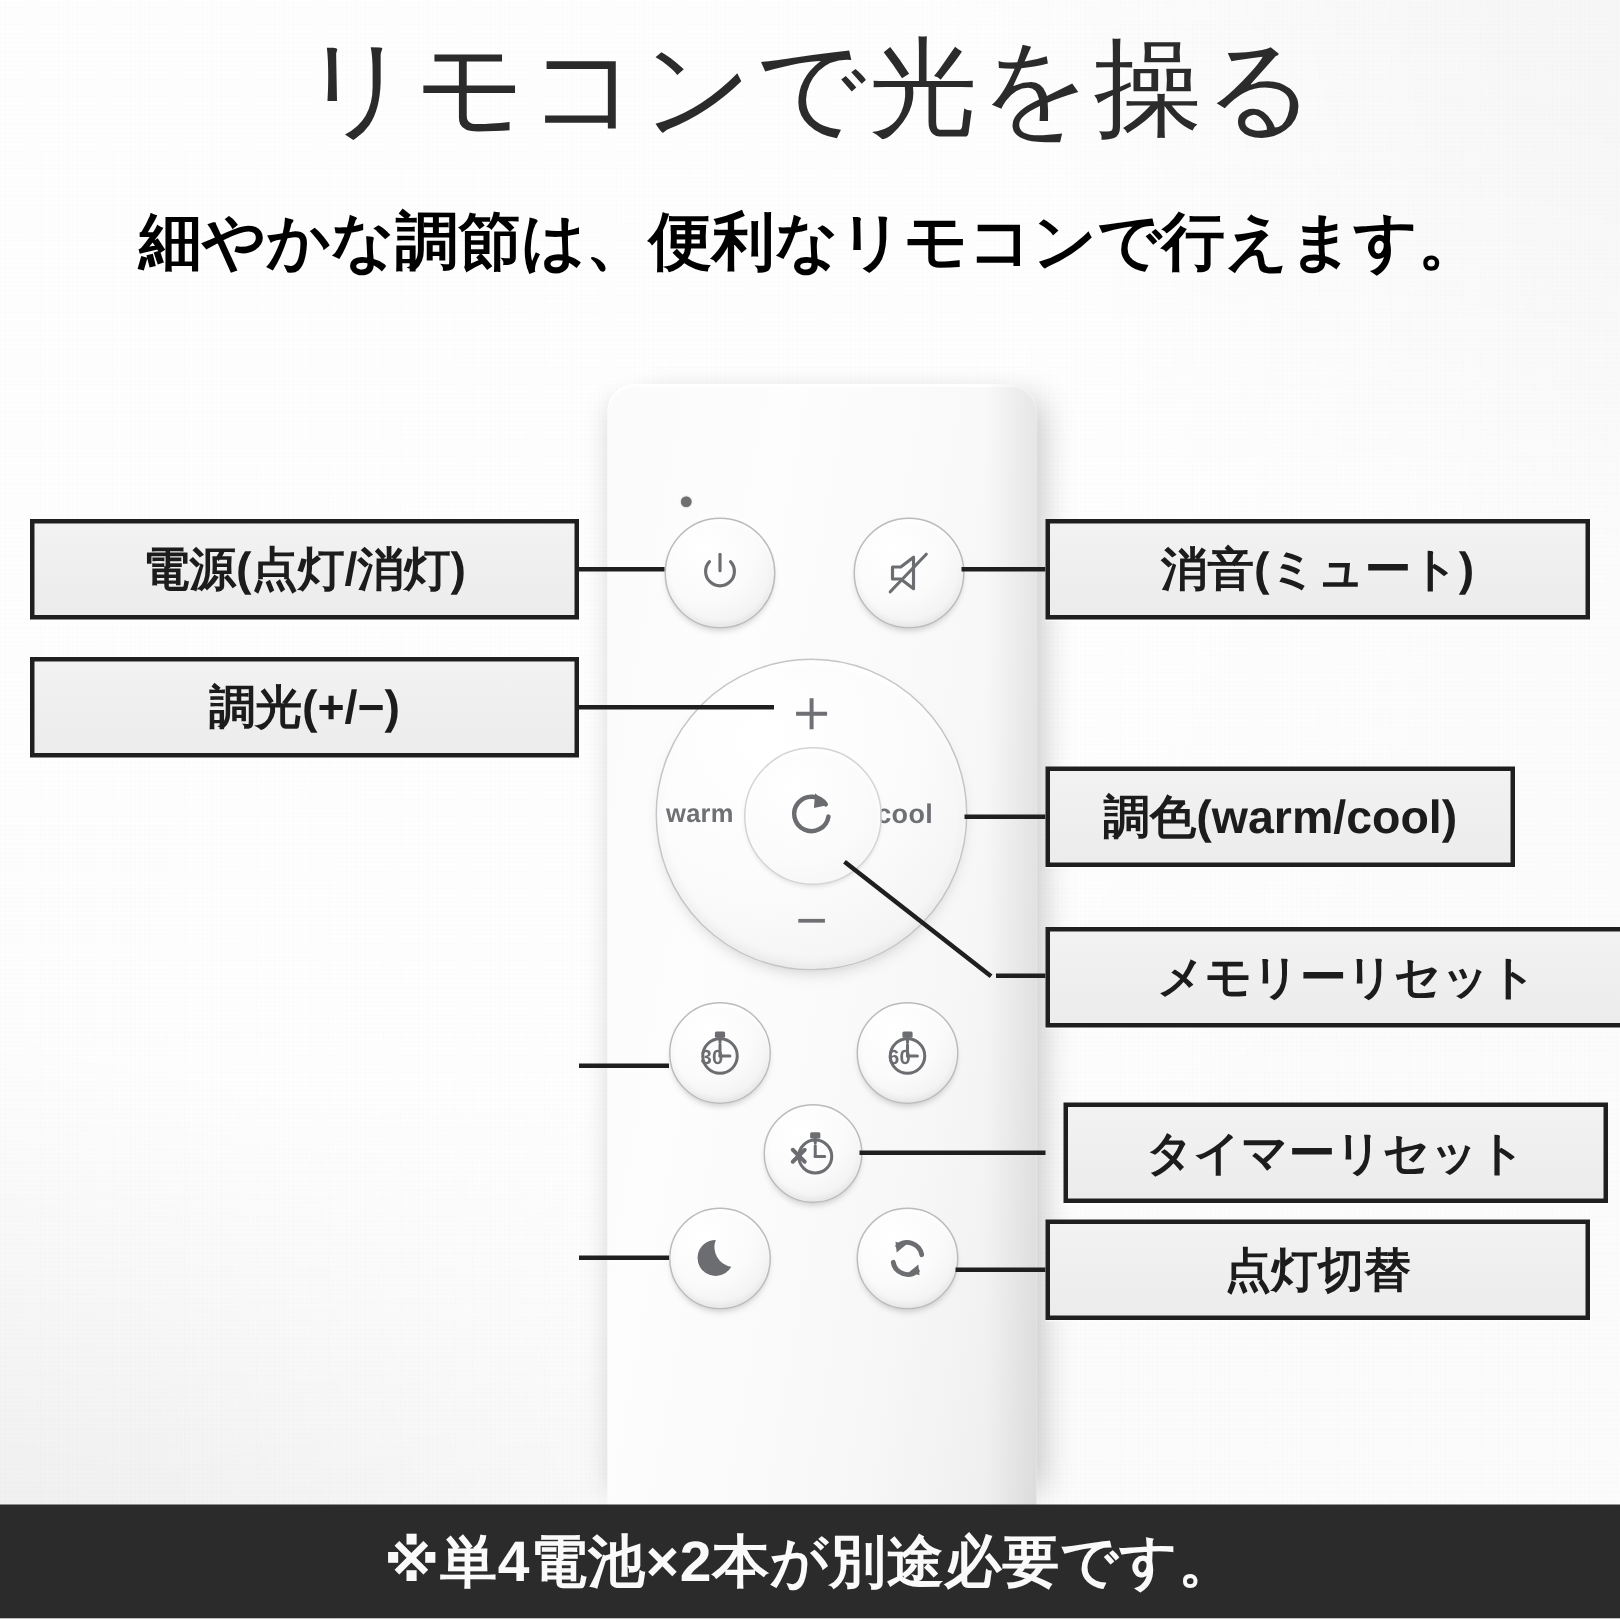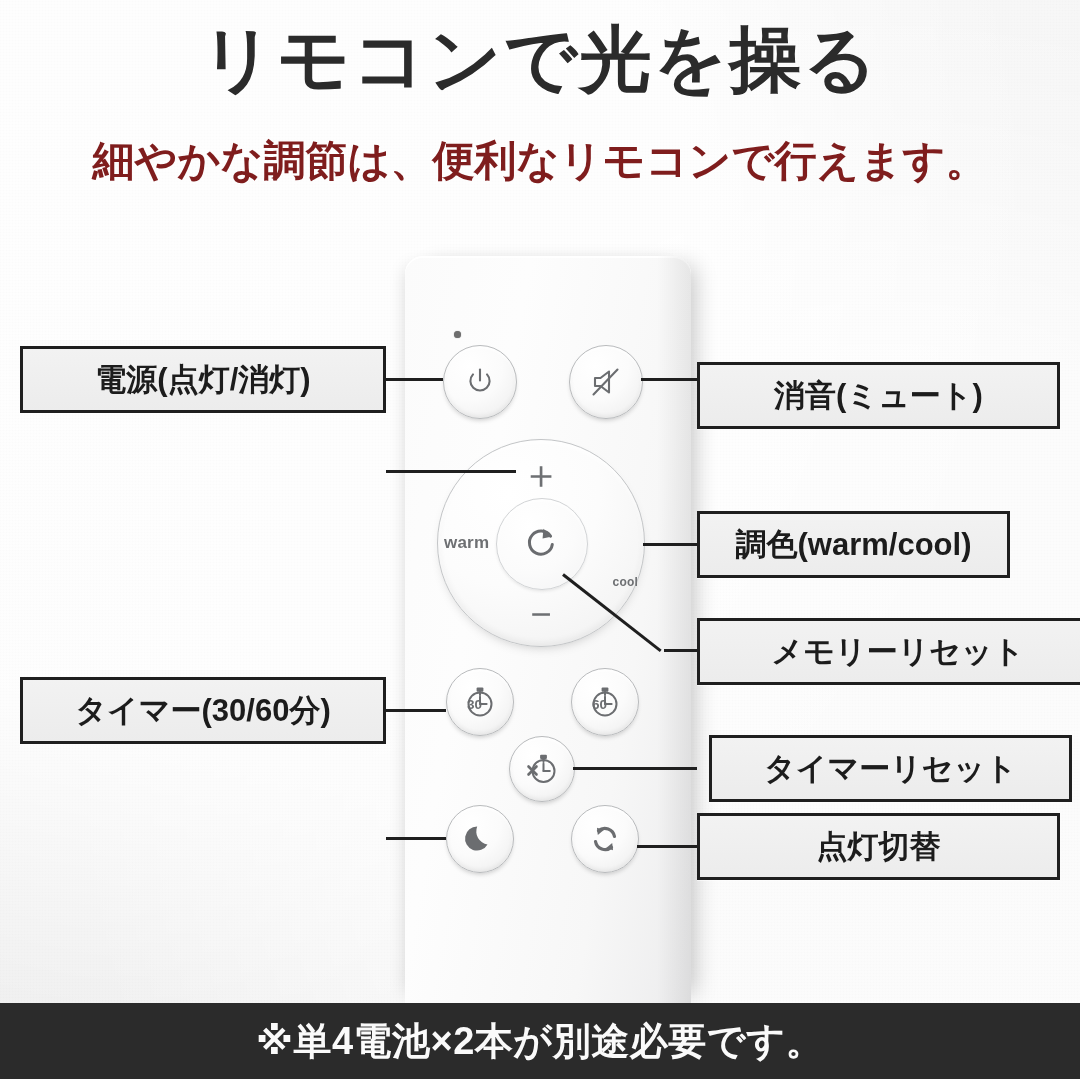--- a/index.html
+++ b/index.html
@@ -22,27 +22,27 @@
   #bg-noise{
     position:absolute;inset:0;opacity:.30;
     background-image:
       repeating-linear-gradient(0deg, rgba(0,0,0,.018) 0 1px, rgba(0,0,0,0) 1px 3px),
       repeating-linear-gradient(90deg, rgba(0,0,0,.018) 0 1px, rgba(0,0,0,0) 1px 3px);
   }
 
   
   #title{
     position:absolute;left:0;right:0;top:22px;text-align:center;
-    font-size:72px;line-height:1.05;font-weight:700;color:#2b2b2b;
+    font-size:72px;line-height:1.05;font-weight:400;color:#2b2b2b;
     letter-spacing:2px;
     text-shadow:0 1px 0 rgba(255,255,255,.7);
   }
   #subtitle{
     position:absolute;left:0;right:0;top:138px;text-align:center;
-    font-size:42px;line-height:1.1;font-weight:700;color:#7f1d1d;
+    font-size:42px;line-height:1.1;font-weight:700;color:#000000;
     letter-spacing:0px;
   }
 
   
   #remote{
     position:absolute;left:405px;top:256px;width:286px;height:748px;
     background:linear-gradient(100deg,#fbfbfb 0%,#fdfdfd 30%,#f7f7f7 72%,#ececed 100%);
     border-radius:18px 18px 0 0;
     box-shadow:
       -10px 0 18px -12px rgba(0,0,0,.18),
@@ -104,22 +104,22 @@
   }
   #dial-minus{
     position:absolute;left:0;right:0;bottom:14px;text-align:center;
     font-size:40px;line-height:1;font-weight:400;color:#6e7073;
   }
   #dial-warm{
     position:absolute;left:6px;top:50%;transform:translateY(-50%);
     font-size:17px;font-weight:700;color:#6e7073;letter-spacing:.2px;
   }
   #dial-cool{
-    position:absolute;right:6px;top:50%;transform:translateY(-50%);
-    font-size:12px;font-weight:700;color:#6e7073;letter-spacing:.2px;margin-top:39px;
+    position:absolute;right:22px;top:50%;transform:translateY(-50%);
+    font-size:18px;font-weight:700;color:#6e7073;letter-spacing:.2px;
   }
 
   
   .cbox{
     position:absolute;box-sizing:border-box;
     border:3px solid #1f1f1f;
     background:linear-gradient(180deg,#f2f2f2 0%,#ececec 100%);
     display:flex;align-items:center;justify-content:center;
     color:#1c1c1c;font-weight:700;
     text-align:center;white-space:nowrap;
@@ -129,21 +129,21 @@
   .lead{position:absolute;background:#1f1f1f;height:3px;}
   .lead-diag{position:absolute;background:#1f1f1f;height:3px;transform-origin:0 50%;}
 
   
   #box-power   {left:20px;top:346px;width:366px;height:67px;font-size:31px;}
   #box-dim     {left:20px;top:438px;width:366px;height:67px;font-size:31px;}
   #box-timer   {left:20px;top:677px;width:366px;height:67px;font-size:31px;}
   #box-night   {left:20px;top:805px;width:366px;height:67px;font-size:31px;}
 
   
-  #box-mute    {left:697px;top:346px;width:363px;height:67px;font-size:31px;margin-top:16px;}
+  #box-mute    {left:697px;top:346px;width:363px;height:67px;font-size:31px;}
   #box-color   {left:697px;top:511px;width:313px;height:67px;font-size:31px;}
   #box-memory  {left:697px;top:618px;width:402px;height:67px;font-size:31px;}
   #box-treset  {left:697px;top:735px;width:363px;height:67px;font-size:31px;margin-left:12px;}
   #box-switch  {left:697px;top:813px;width:363px;height:67px;font-size:31px;}
 
   
   #lead-power  {left:386px;top:378px;width:57px;}
   #lead-dim    {left:386px;top:470px;width:130px;}
   #lead-timer  {left:386px;top:709px;width:60px;}
   #lead-night  {left:386px;top:837px;width:60px;}
@@ -282,22 +282,22 @@
   <div class="lead" id="lead-mute"></div>
   <div class="lead" id="lead-color"></div>
   <div class="lead-diag" id="lead-memory-diag"></div>
   <div class="lead" id="lead-memory"></div>
   <div class="lead" id="lead-treset"></div>
   <div class="lead" id="lead-switch"></div>
 
   <div class="cbox" id="box-power">
     <span class="txt">電源(点灯/消灯)</span>
   </div>
-  <div class="cbox" id="box-timer">
-    <span class="txt">タイマー(30/60分)</span>
+  <div class="cbox" id="box-dim">
+    <span class="txt">調光(+/−)</span>
   </div>
 
   <div class="cbox" id="box-mute">
     <span class="txt">消音(ミュート)</span>
   </div>
   <div class="cbox" id="box-color">
     <span class="txt">調色(warm/cool)</span>
   </div>
   <div class="cbox" id="box-memory">
     <span class="txt">メモリーリセット</span>

